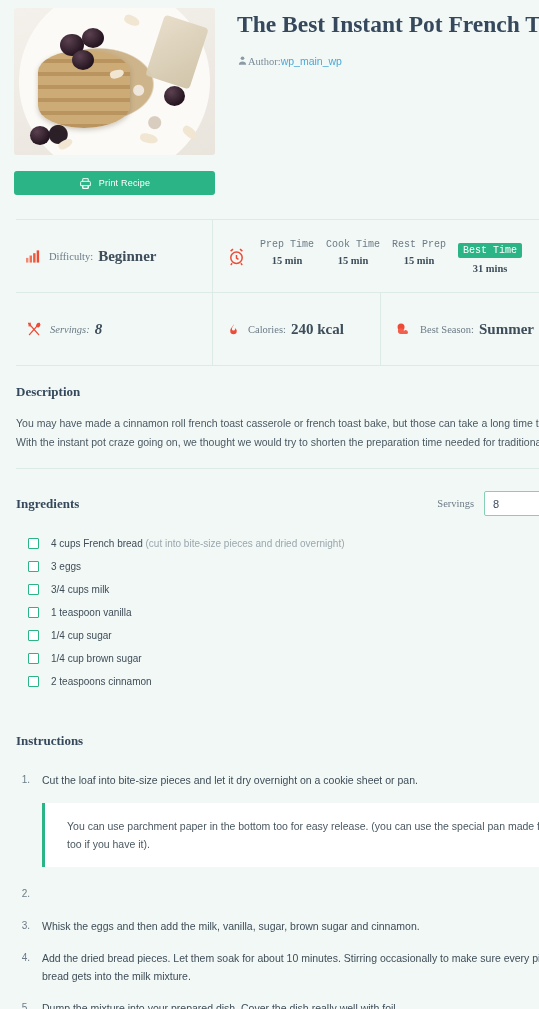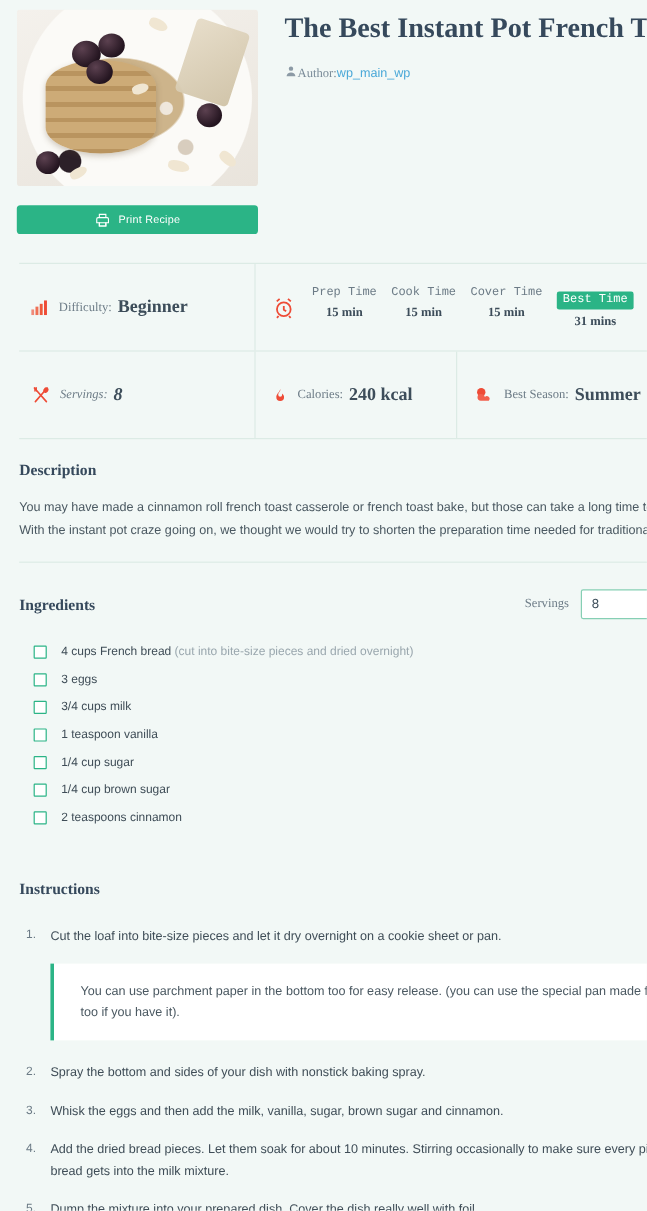--- a/index.html
+++ b/index.html
@@ -217,21 +217,21 @@
         <div class="times">
           <div class="time-block">
             <div class="time-head">Prep Time</div>
             <div class="time-val">15 min</div>
           </div>
           <div class="time-block">
             <div class="time-head">Cook Time</div>
             <div class="time-val">15 min</div>
           </div>
           <div class="time-block">
-            <div class="time-head">Cover Time</div>
+            <div class="time-head">Rest Prep</div>
             <div class="time-val">15 min</div>
           </div>
           <div class="time-block">
             <div class="time-head badge">Best Time</div>
             <div class="time-val">31 mins</div>
           </div>
         </div>
       </div>
     </div>
 
@@ -334,21 +334,20 @@
         <div class="inst-text">Cut the loaf into bite-size pieces and let it dry overnight on a cookie sheet or pan.</div>
       </div>
 
       <div class="inst-note">
         <p>You can use parchment paper in the bottom too for easy release. (you can use the special pan made for this
 too if you have it).</p>
       </div>
 
       <div class="inst-item">
         <div class="inst-num">2.</div>
-        <div class="inst-text">Spray the bottom and sides of your dish with nonstick baking spray.</div>
       </div>
 
       <div class="inst-item">
         <div class="inst-num">3.</div>
         <div class="inst-text">Whisk the eggs and then add the milk, vanilla, sugar, brown sugar and cinnamon.</div>
       </div>
 
       <div class="inst-item">
         <div class="inst-num">4.</div>
         <div class="inst-text">Add the dried bread pieces. Let them soak for about 10 minutes. Stirring occasionally to make sure every piece of

